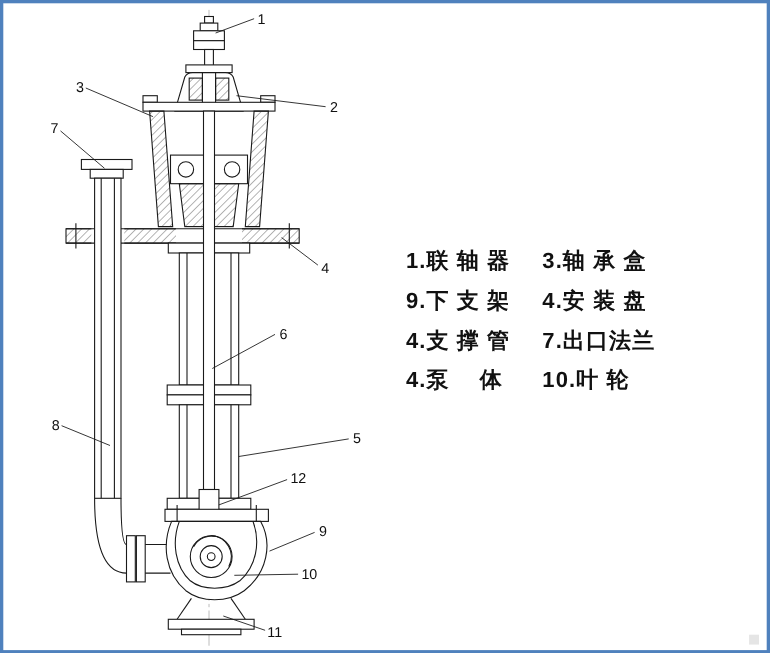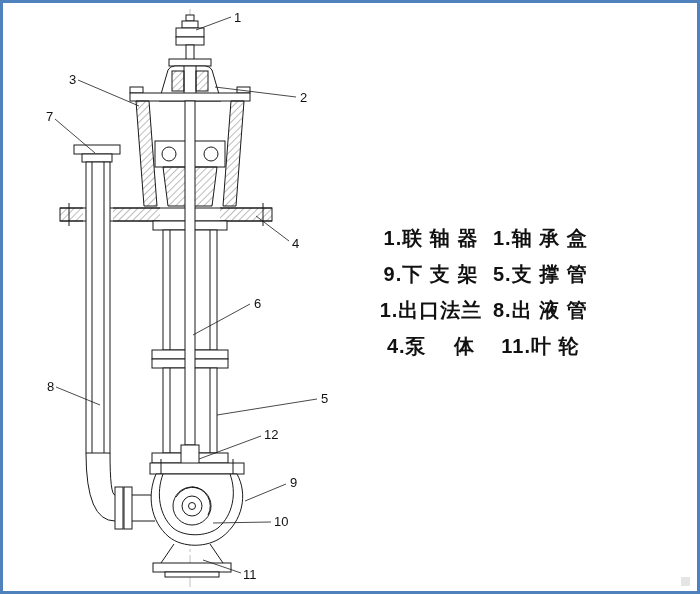--- a/index.html
+++ b/index.html
@@ -24,21 +24,20 @@
     left:366px;top:222px;
     display:grid;
     grid-template-columns:124px auto;
     row-gap:10px;
     font-size:20px;
     font-weight:700;
     color:#111;
     letter-spacing:1px;
     line-height:26px;
     white-space:pre;
-    text-align:center;
   }
   .watermark{
     position:absolute;right:7px;bottom:5px;
     width:9px;height:9px;
     background:#cfcfcf;opacity:.55;
   }
 </style>
 </head>
 <body>
 
@@ -182,23 +181,23 @@
         <text x="287" y="484">9</text>
         <text x="271" y="523">10</text>
         <text x="240" y="576">11</text>
         <text x="261" y="436">12</text>
       </g>
     </g>
   </svg>
 
   <div class="legend">
     <span>1.联 轴 器</span>
-    <span>1.轴 承 盒</span>
+    <span>3.轴 承 盒</span>
     <span>9.下 支 架</span>
-    <span>5.支 撑 管</span>
-    <span>1.出口法兰</span>
-    <span>8.出 液 管</span>
+    <span>4.安 装 盘</span>
+    <span>4.支 撑 管</span>
+    <span>7.出口法兰</span>
     <span>4.泵　 体</span>
-    <span>11.叶 轮</span>
+    <span>10.叶 轮</span>
   </div>
 
   <div class="watermark"></div>
 </div>
 
 </body></html>

